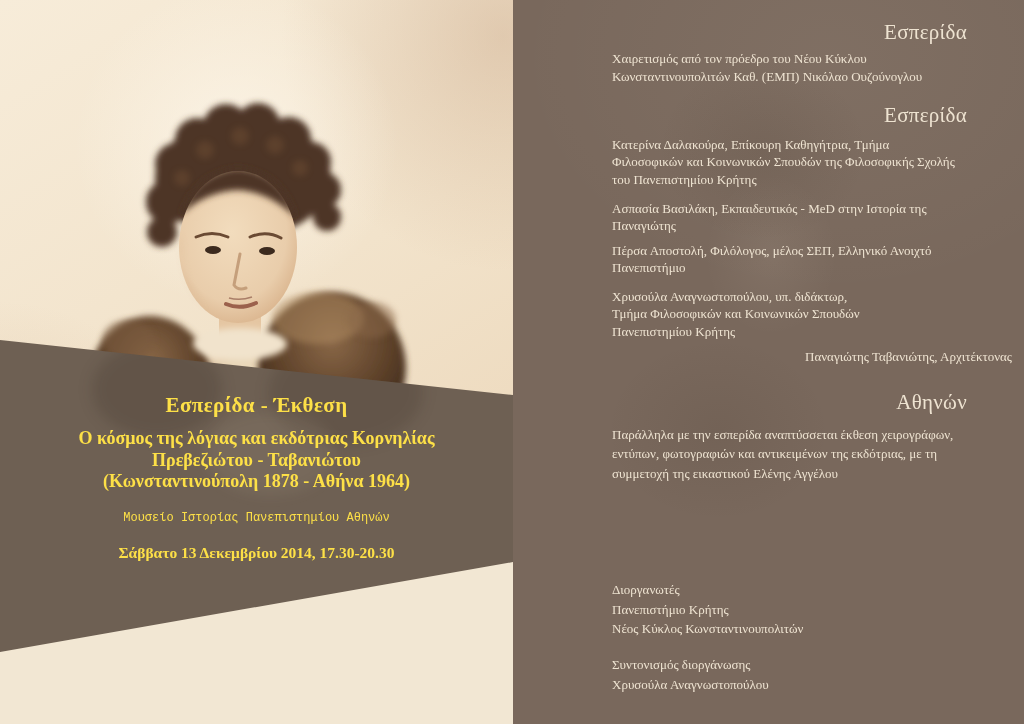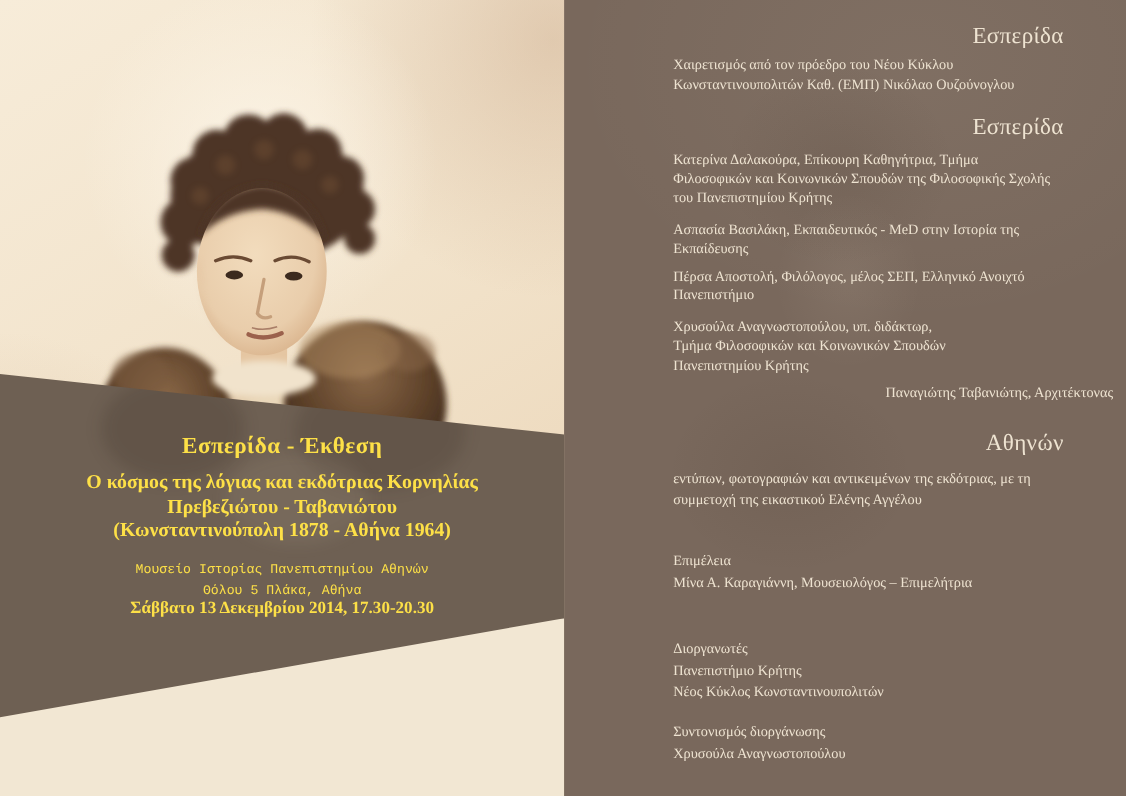--- a/index.html
+++ b/index.html
@@ -155,21 +155,20 @@
     <div class="wedge"></div>
 
     <div class="lp-text lp-title">Εσπερίδα - Έκθεση</div>
     <div class="lp-text lp-sub">
       <div class="line">Ο κόσμος της λόγιας και εκδότριας Κορνηλίας</div>
       <div class="line">Πρεβεζιώτου - Ταβανιώτου</div>
       <div class="line">(Κωνσταντινούπολη 1878 - Αθήνα 1964)</div>
     </div>
     <div class="lp-text lp-venue">
       <div class="line">Μουσείο Ιστορίας Πανεπιστημίου Αθηνών</div>
-      <div class="line">Θόλου 5 Πλάκα, Αθήνα</div>
     </div>
     <div class="lp-text lp-date">Σάββατο 13 Δεκεμβρίου 2014, 17.30-20.30</div>
   </div>
 
   <div class="right-panel">
 
     <div class="rp-head h-esperida">Εσπερίδα</div>
     <div class="rp-block b-greeting">
       <div class="line">Χαιρετισμός  από τον πρόεδρο  του Νέου Κύκλου</div>
       <div class="line">Κωνσταντινουπολιτών Καθ.  (ΕΜΠ) Νικόλαο Ουζούνογλου</div>
@@ -177,45 +176,42 @@
 
     <div class="rp-head h-omilies">Εσπερίδα</div>
 
     <div class="rp-block b-sp1">
       <div class="line">Κατερίνα Δαλακούρα, Επίκουρη Καθηγήτρια, Τμήμα</div>
       <div class="line">Φιλοσοφικών και Κοινωνικών Σπουδών της Φιλοσοφικής Σχολής</div>
       <div class="line">του Πανεπιστημίου Κρήτης</div>
     </div>
     <div class="rp-block b-sp2">
       <div class="line">Ασπασία Βασιλάκη, Εκπαιδευτικός - MeD στην Ιστορία της</div>
-      <div class="line">Εκπαίδευσης</div>
+      <div class="line">Παναγιώτης</div>
     </div>
     <div class="rp-block b-sp3">
       <div class="line">Πέρσα Αποστολή, Φιλόλογος, μέλος ΣΕΠ, Ελληνικό Ανοιχτό</div>
       <div class="line">Πανεπιστήμιο</div>
     </div>
     <div class="rp-block b-sp4">
       <div class="line">Χρυσούλα Αναγνωστοπούλου, υπ. διδάκτωρ,</div>
       <div class="line">Τμήμα Φιλοσοφικών και Κοινωνικών Σπουδών</div>
       <div class="line">Πανεπιστημίου Κρήτης</div>
     </div>
     <div class="rp-block b-sp5">
       <div class="line">Παναγιώτης Ταβανιώτης, Αρχιτέκτονας</div>
     </div>
 
     <div class="rp-head h-ekthesi">Αθηνών</div>
     <div class="rp-block b-para">
+      <div class="line">Παράλληλα με την εσπερίδα αναπτύσσεται έκθεση χειρογράφων,</div>
       <div class="line">εντύπων, φωτογραφιών και αντικειμένων της εκδότριας, με τη</div>
       <div class="line">συμμετοχή της εικαστικού Ελένης Αγγέλου</div>
     </div>
 
-    <div class="rp-block b-epim">
-      <div class="line">Επιμέλεια</div>
-      <div class="line">Μίνα Α. Καραγιάννη, Μουσειολόγος – Επιμελήτρια</div>
-    </div>
 
     <div class="rp-block b-org">
       <div class="line">Διοργανωτές</div>
       <div class="line">Πανεπιστήμιο Κρήτης</div>
       <div class="line">Νέος Κύκλος Κωνσταντινουπολιτών</div>
     </div>
 
     <div class="rp-block b-coord">
       <div class="line">Συντονισμός διοργάνωσης</div>
       <div class="line">Χρυσούλα Αναγνωστοπούλου</div>

